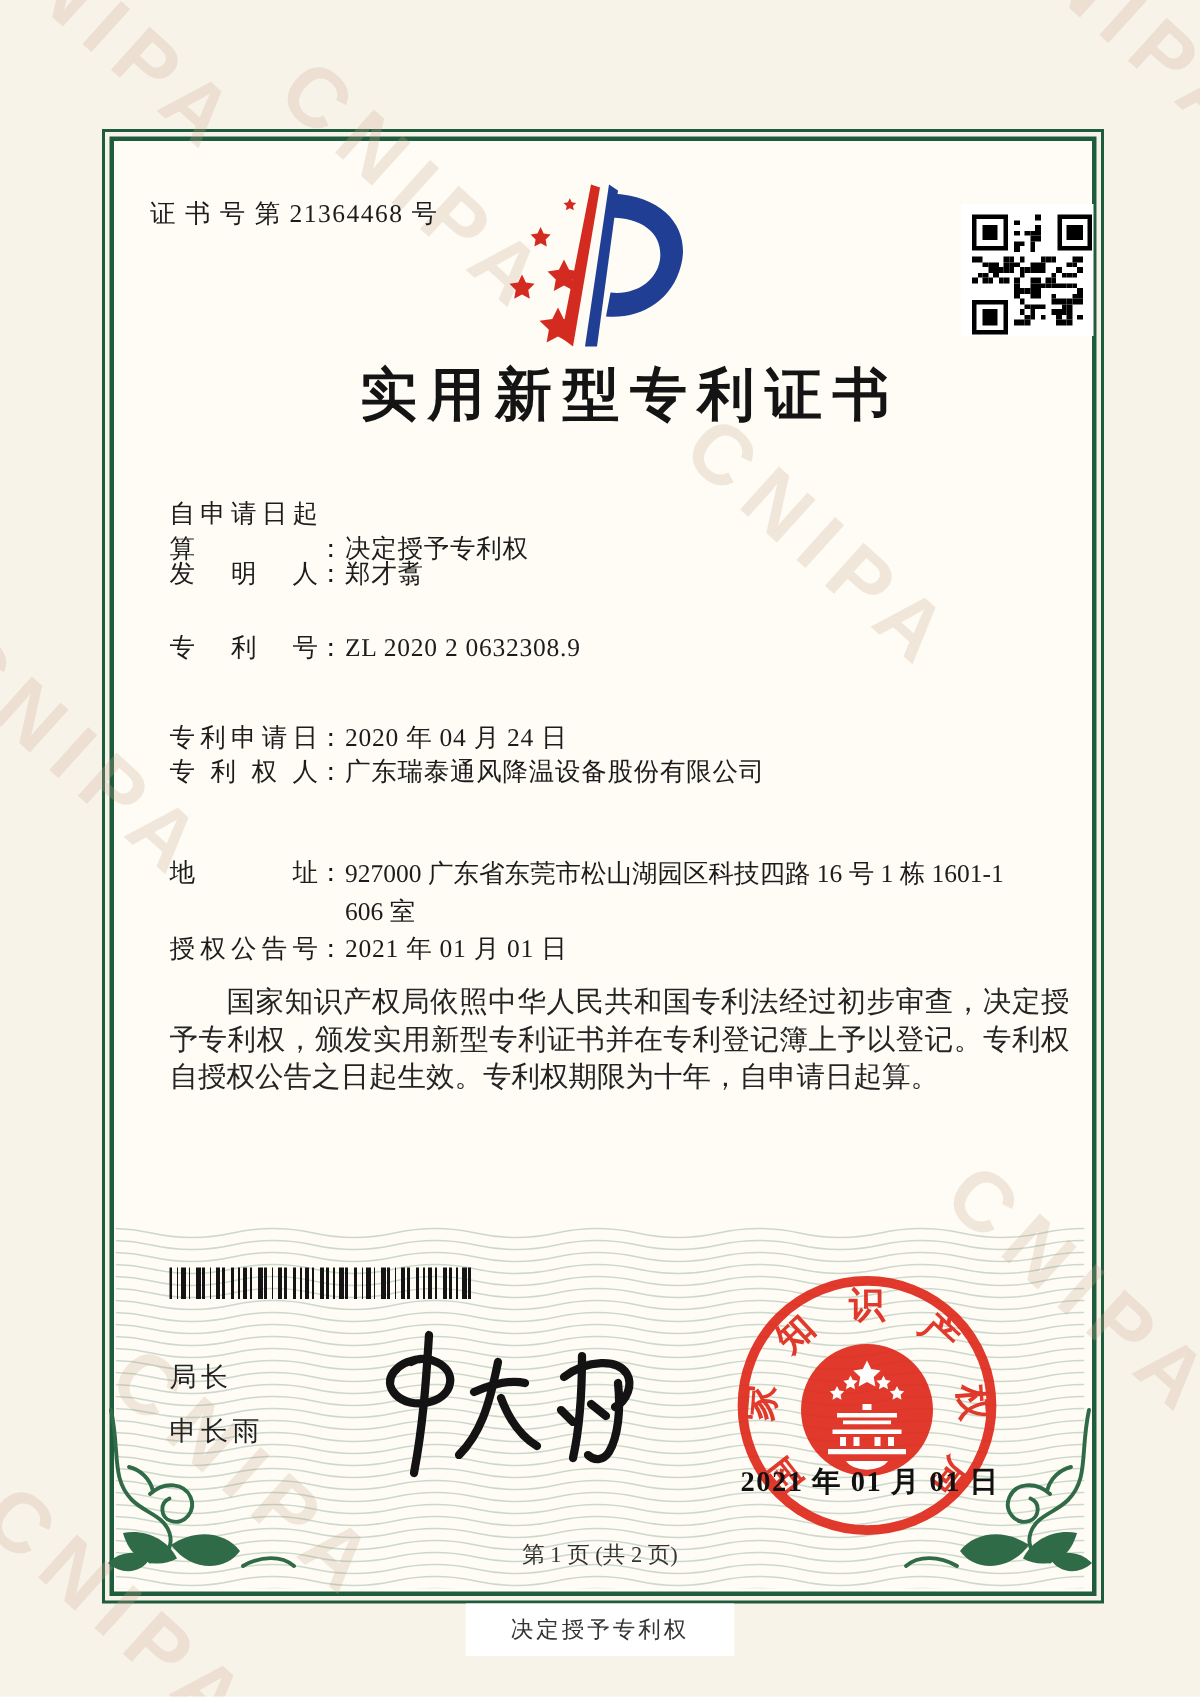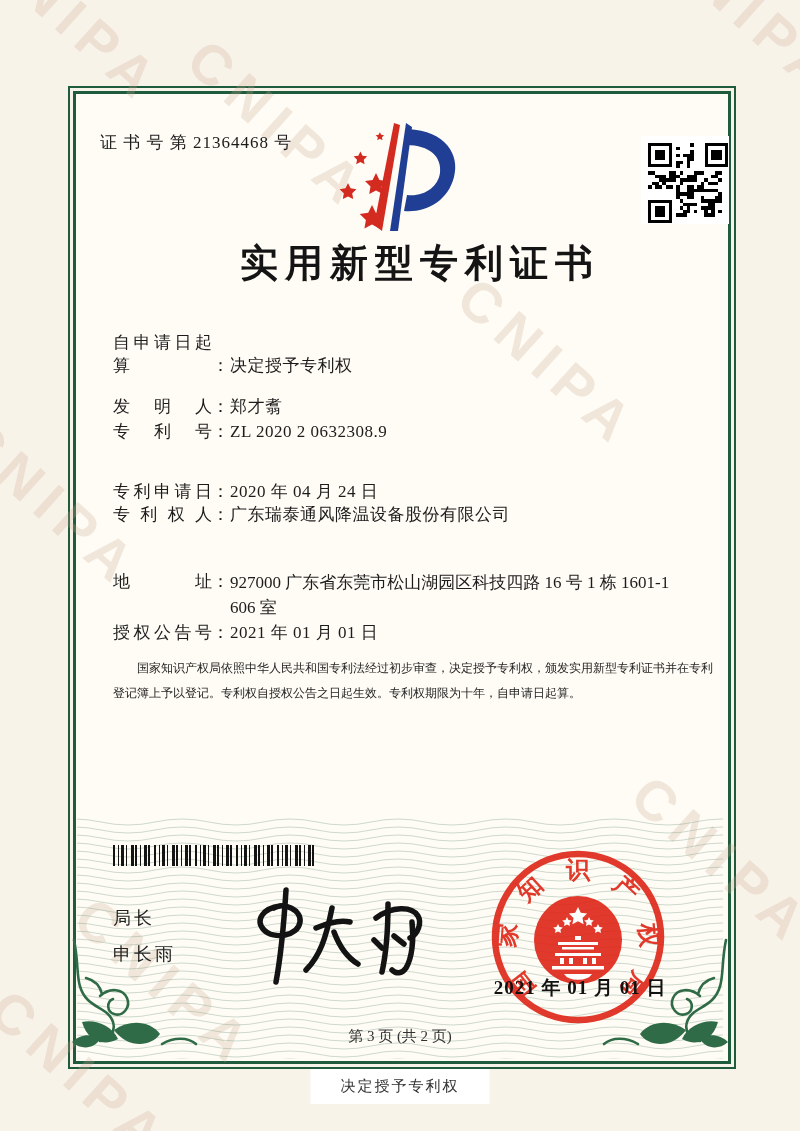--- a/index.html
+++ b/index.html
@@ -28,21 +28,21 @@
   .abs{position:absolute;z-index:4;}
   #cert-number{left:100px;top:131px;font-size:17px;color:#1b1b1b;letter-spacing:1px;}
   #title{left:0;right:0;top:238px;text-align:center;font-size:38px;font-weight:bold;
          color:#141414;letter-spacing:7px;padding-left:40px;}
   .row{position:absolute;left:113px;width:604px;font-size:17px;color:#1c1c1c;z-index:4;}
   .flabel{display:inline-block;width:99px;text-align:justify;text-align-last:justify;}
   .fcolon{display:inline-block;width:18px;}
   .fvalue{letter-spacing:0.5px;}
   .addr-val{display:inline-block;vertical-align:top;width:480px;line-height:25px;}
   .grant2{position:absolute;left:250px;top:0;}
-  .para{position:absolute;left:113px;width:600px;font-size:12px;line-height:25px;
+  .para{position:absolute;left:113px;width:600px;font-size:19px;line-height:25px;
         color:#242424;text-align:justify;text-indent:2em;z-index:4;}
 
   
   #barcode{left:113px;top:845px;width:205px;height:21px;z-index:4;
     background:repeating-linear-gradient(90deg,
       #141414 0 2px, rgba(0,0,0,0) 2px 5px,
       #141414 5px 6px, rgba(0,0,0,0) 6px 8px,
       #141414 8px 11px, rgba(0,0,0,0) 11px 13px,
       #141414 13px 14px, rgba(0,0,0,0) 14px 18px,
       #141414 18px 21px, rgba(0,0,0,0) 21px 22px,
@@ -304,21 +304,21 @@
     <div class="qr-finder" style="left:7px;top:63.5px">
         <span></span>
       </div>
   </div>
 
   <div class="abs" id="title">实用新型专利证书</div>
 
   <div class="row" style="top:331px">
     <span class="flabel">自申请日起算</span><span class="fcolon">：</span><span class="fvalue">决定授予专利权</span>
   </div>
-  <div class="row" style="top:395px">
+  <div class="row" style="top:371px">
     <span class="flabel">发明人</span><span class="fcolon">：</span><span class="fvalue">郑才翥</span>
   </div>
   <div class="row" style="top:420px">
     <span class="flabel">专利号</span><span class="fcolon">：</span><span class="fvalue">ZL 2020 2 0632308.9</span>
   </div>
   <div class="row" style="top:480px">
     <span class="flabel">专利申请日</span><span class="fcolon">：</span><span class="fvalue">2020 年 04 月 24 日</span>
   </div>
   <div class="row" style="top:503px">
     <span class="flabel">专利权人</span><span class="fcolon">：</span><span class="fvalue">广东瑞泰通风降温设备股份有限公司</span>
@@ -380,15 +380,15 @@
           <rect x="5" y="18" width="4" height="6"></rect>
           <rect x="14" y="18" width="4" height="6"></rect>
           <rect x="-26" y="26" width="52" height="3.5"></rect>
           <path d="M-14,34 a15,9 0 0 0 28,0 z"></path>
         </g>
       </g>
     </g>
   </svg>
   <div class="abs" id="seal-date">2021 年 01 月 01 日</div>
 
-  <div class="abs" id="page-number">第 3 页 (共 2 页)</div>
+  <div class="abs" id="page-number">第 1 页 (共 2 页)</div>
   <div class="abs" id="note-box">决定授予专利权</div>
 </div>
 
 </body></html>

